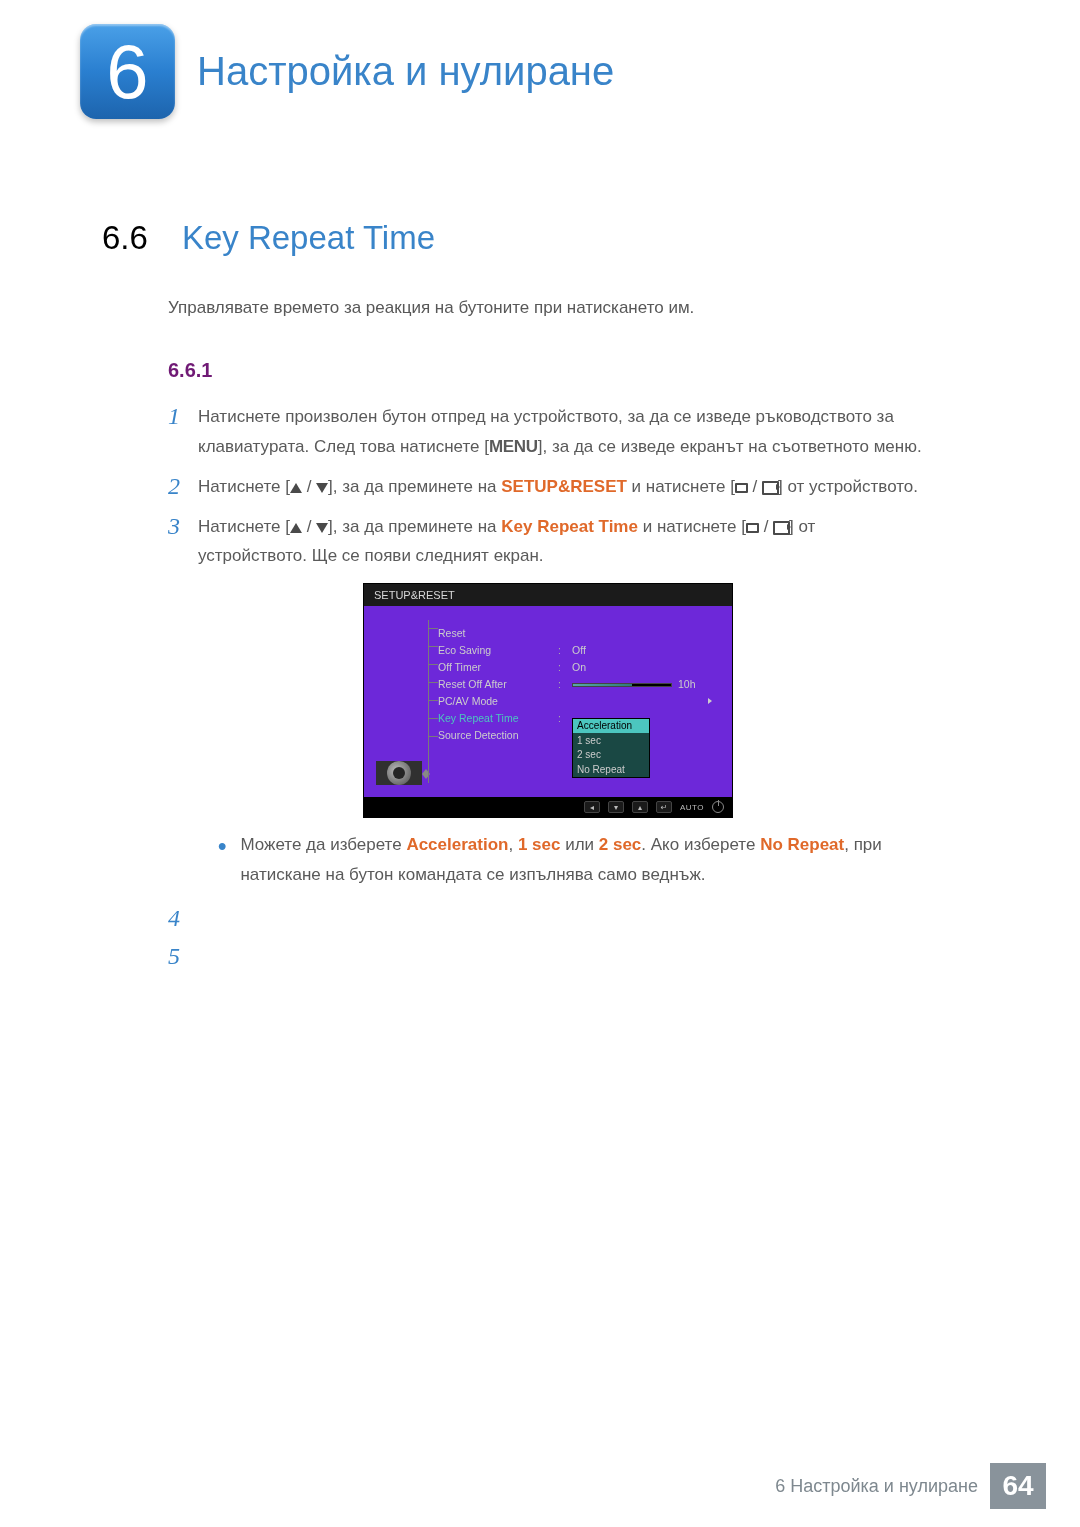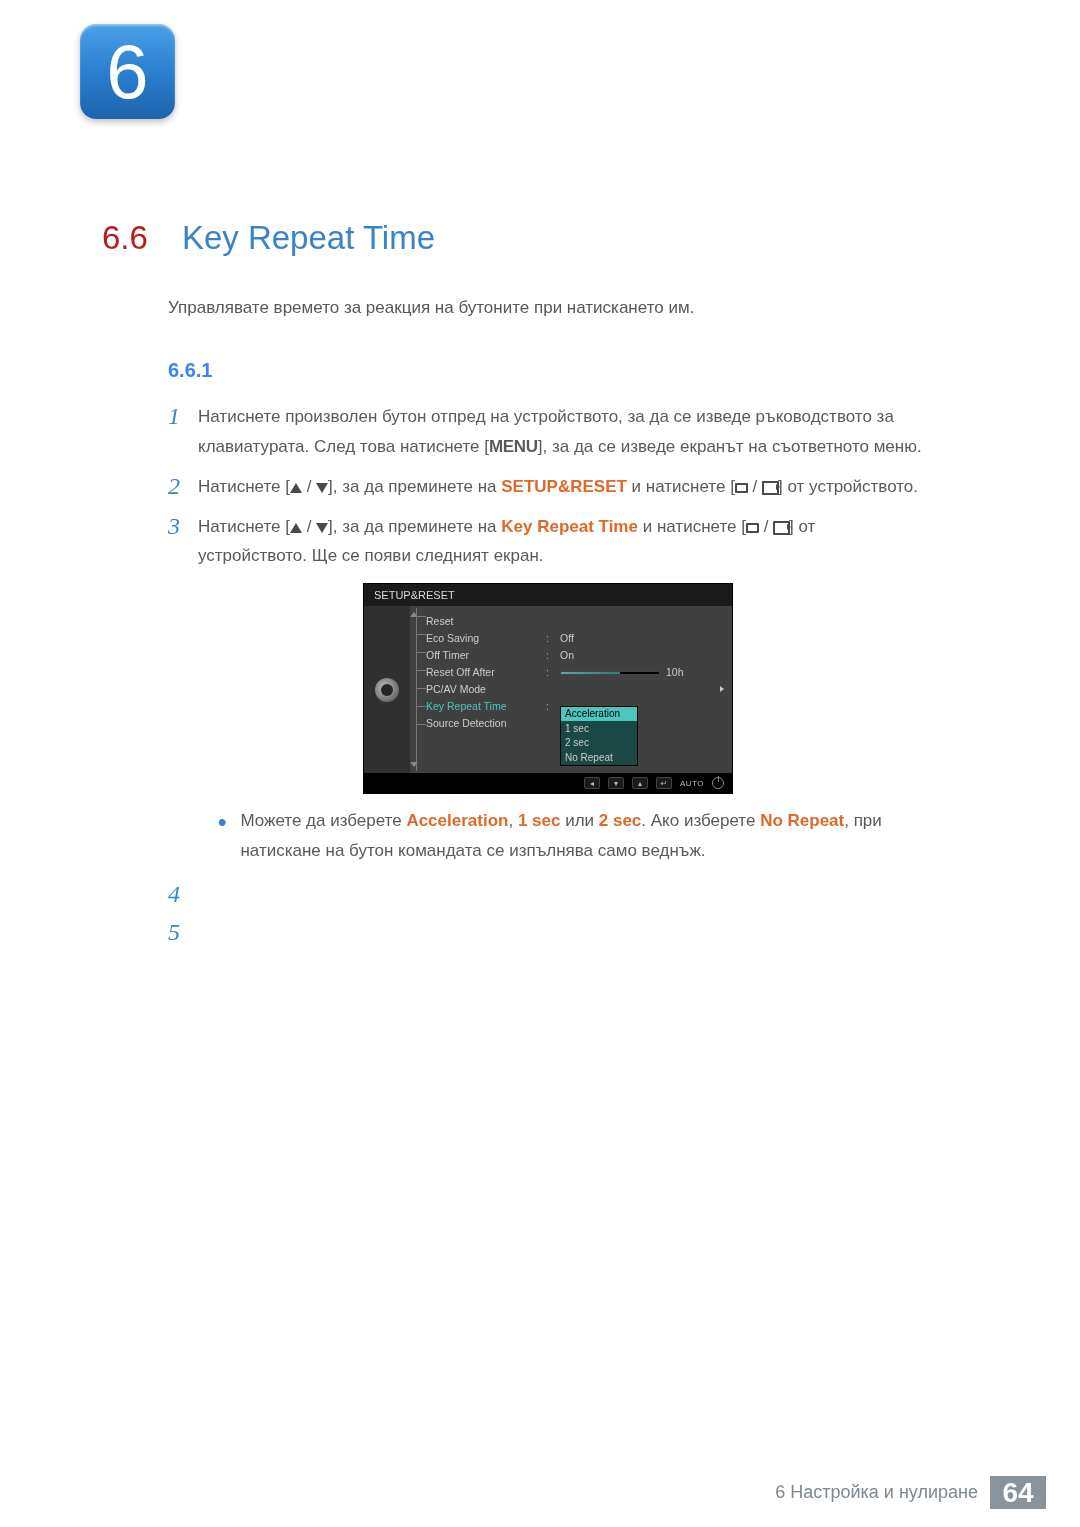--- a/index.html
+++ b/index.html
@@ -37,21 +37,21 @@
     color: #3984c9;
     font-weight: 400;
   }
 
   
   .section-row {
     display: flex;
     margin: 100px 0 0 102px;
   }
   .section-number {
-    color: #b91c1c;
+    color: #000000;
     font-size: 33px;
     margin-right: 34px;
     font-weight: 400;
   }
   .section-title {
     color: #3984c9;
     font-size: 33px;
     font-weight: 400;
   }
 
@@ -60,21 +60,21 @@
     font-size: 17px;
     color: #585858;
     line-height: 1.55;
   }
 
   .subsection-row {
     display: flex;
     margin: 38px 0 0 168px;
   }
   .subsection-number {
-    color: #3b82f6;
+    color: #701a75;
     font-size: 20px;
     font-weight: bold;
     margin-right: 10px;
   }
   .subsection-title {
     color: #3984c9;
     font-size: 20px;
     font-weight: bold;
   }
 
@@ -157,22 +157,23 @@
     font-size: 10.5px;
     border: 1px solid #000;
   }
   .osd-title {
     background: #1b1b1b;
     padding: 5px 10px;
     font-size: 11px;
   }
   .osd-body {
     display: flex;
-    padding: 0;
-    background: #404040;
+    padding: 12px;
+    background: #6d28d9;
+    align-items: flex-end;
   }
   .osd-icon-col {
     width: 46px;
     display: flex;
     align-items: center;
     justify-content: center;
     background: #303030;
   }
   .gear {
     width: 24px; height: 24px; border-radius: 50%;
@@ -236,28 +237,29 @@
   
   .page-footer {
     position: absolute;
     bottom: 0; right: 0; left: 0;
     display: flex; justify-content: flex-end; align-items:center;
     padding: 0 34px 18px 0;
   }
   .footer-text { color: #7e888f; font-size: 18px; margin-right: 12px; }
   .footer-pagenum {
     background: #89939b; color: #fff; font-size: 28px; font-weight: bold;
-    width: 56px; height: 33px; display:flex; align-items:center; justify-content:center;
+    width: 56px; height: 46px; display:flex; align-items:center; justify-content:center;
   }
 </style>
 </head>
 <body>
 
 <div class="chapter-header">
   <div class="chapter-badge">6</div>
+  <div class="chapter-title">Настройка и нулиране</div>
 </div>
 
 <div class="section-row">
   <div class="section-number">6.6</div>
   <div class="section-title">Key Repeat Time</div>
 </div>
 
 <div class="intro-text">Управлявате времето за реакция на бутоните при натискането им.</div>
 
 <div class="subsection-row">

